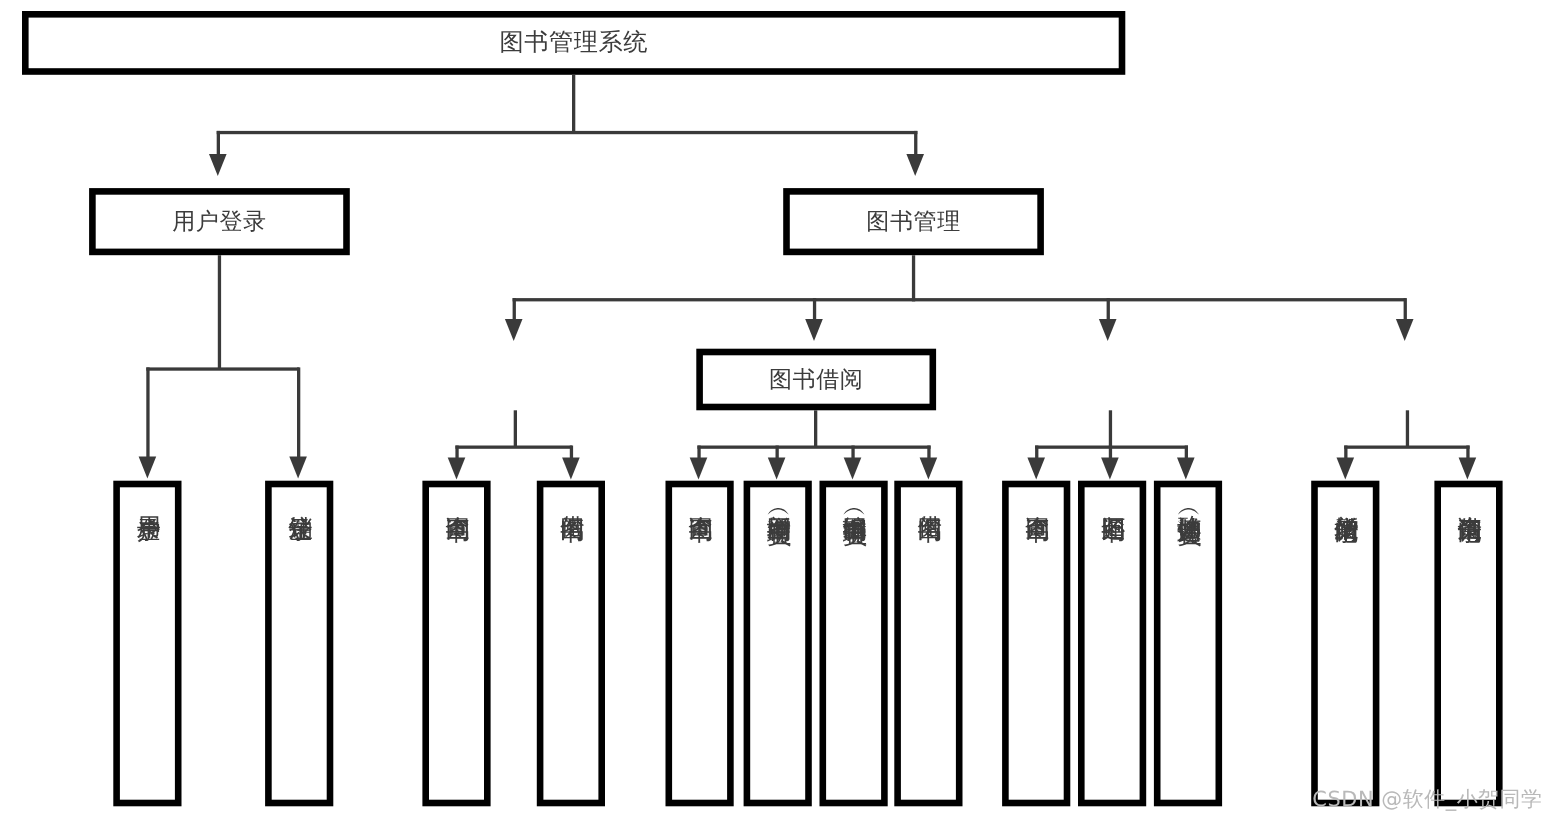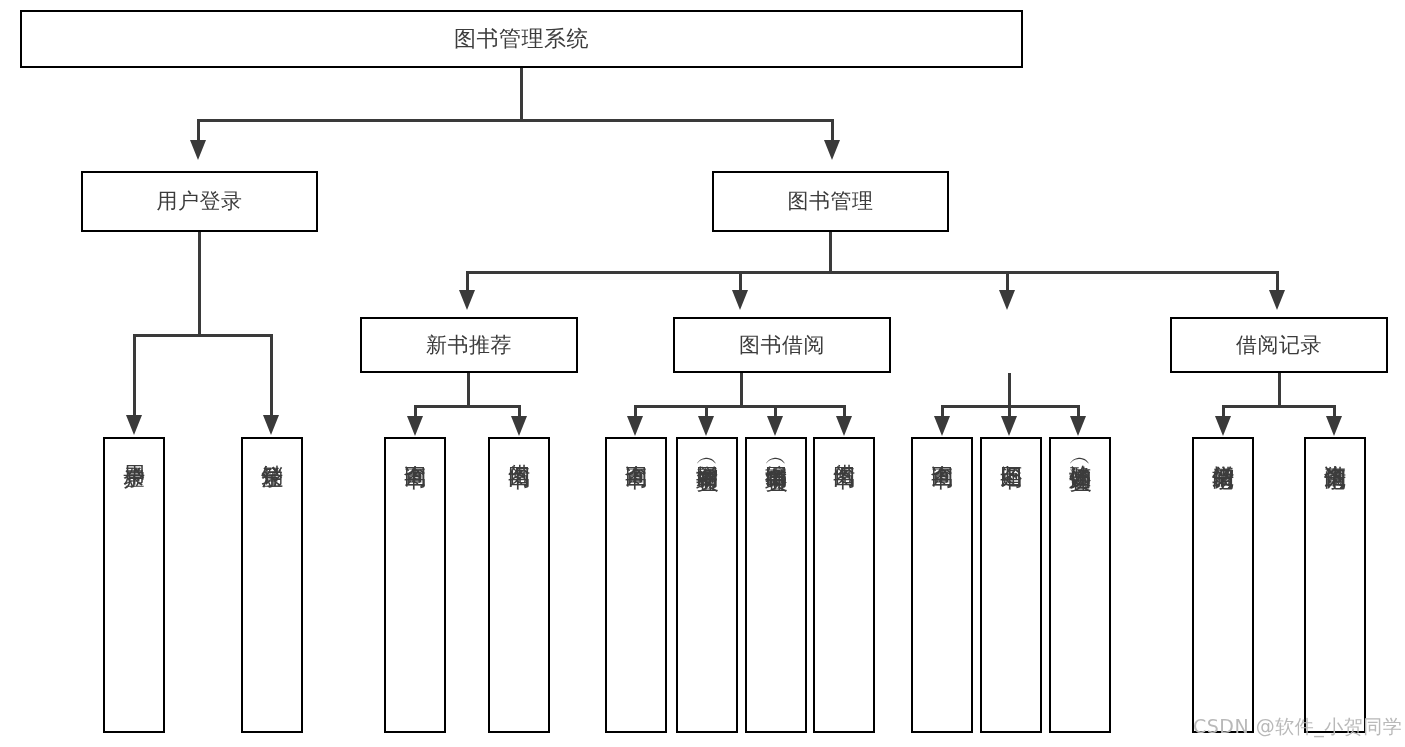--- a/index.html
+++ b/index.html
@@ -15,21 +15,21 @@
     width: 1405px;
     height: 747px;
     background: #ffffff;
     overflow: hidden;
   }
 
   
   .node {
     position: absolute;
     box-sizing: border-box;
-    border: 2px solid #000000;
+    border: 6px solid #000000;
     background: #ffffff;
     color: #3c3c3c;
     display: flex;
     align-items: center;
     justify-content: center;
     text-align: center;
   }
   .node .label {
     font-size: 21px;
     line-height: 1.15;
@@ -120,28 +120,22 @@
 
   <div class="vline" style="left:739px; top:271px; height:20px;"></div>
   <div class="arrow" style="left:732px; top:290px;"></div>
 
   <div class="vline" style="left:1006px; top:271px; height:20px;"></div>
   <div class="arrow" style="left:999px; top:290px;"></div>
 
   <div class="vline" style="left:1276px; top:271px; height:20px;"></div>
   <div class="arrow" style="left:1269px; top:290px;"></div>
 
-  <div class="node" style="left:360px; top:317px; width:218px; height:56px;">
-    <span class="label">新书推荐</span>
-  </div>
-  <div class="node" style="left:633px; top:317px; width:218px; height:56px;margin-left:40px;">
+  <div class="node" style="left:633px; top:317px; width:218px; height:56px;">
     <span class="label">图书借阅</span>
-  </div>
-  <div class="node" style="left:1170px; top:317px; width:218px; height:56px;">
-    <span class="label">借阅记录</span>
   </div>
 
   <div class="vline" style="left:467px; top:373px; height:34px;"></div>
   <div class="hline" style="left:414px; top:405px; width:106px;"></div>
   <div class="vline" style="left:414px; top:405px; height:12px;"></div>
   <div class="arrow" style="left:407px; top:416px;"></div>
   <div class="vline" style="left:518px; top:405px; height:12px;"></div>
   <div class="arrow" style="left:511px; top:416px;"></div>
 
   <div class="vline" style="left:740px; top:373px; height:34px;"></div>

